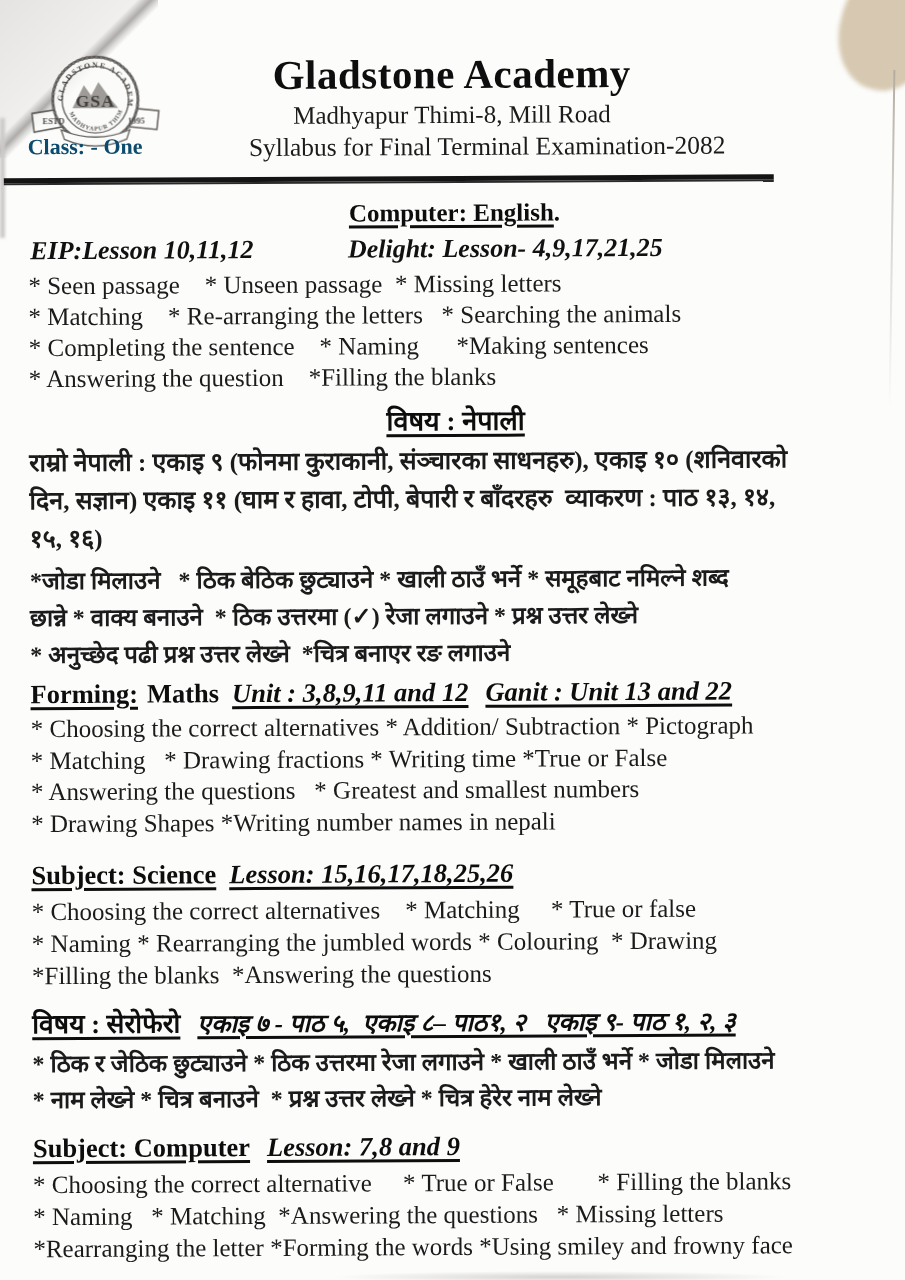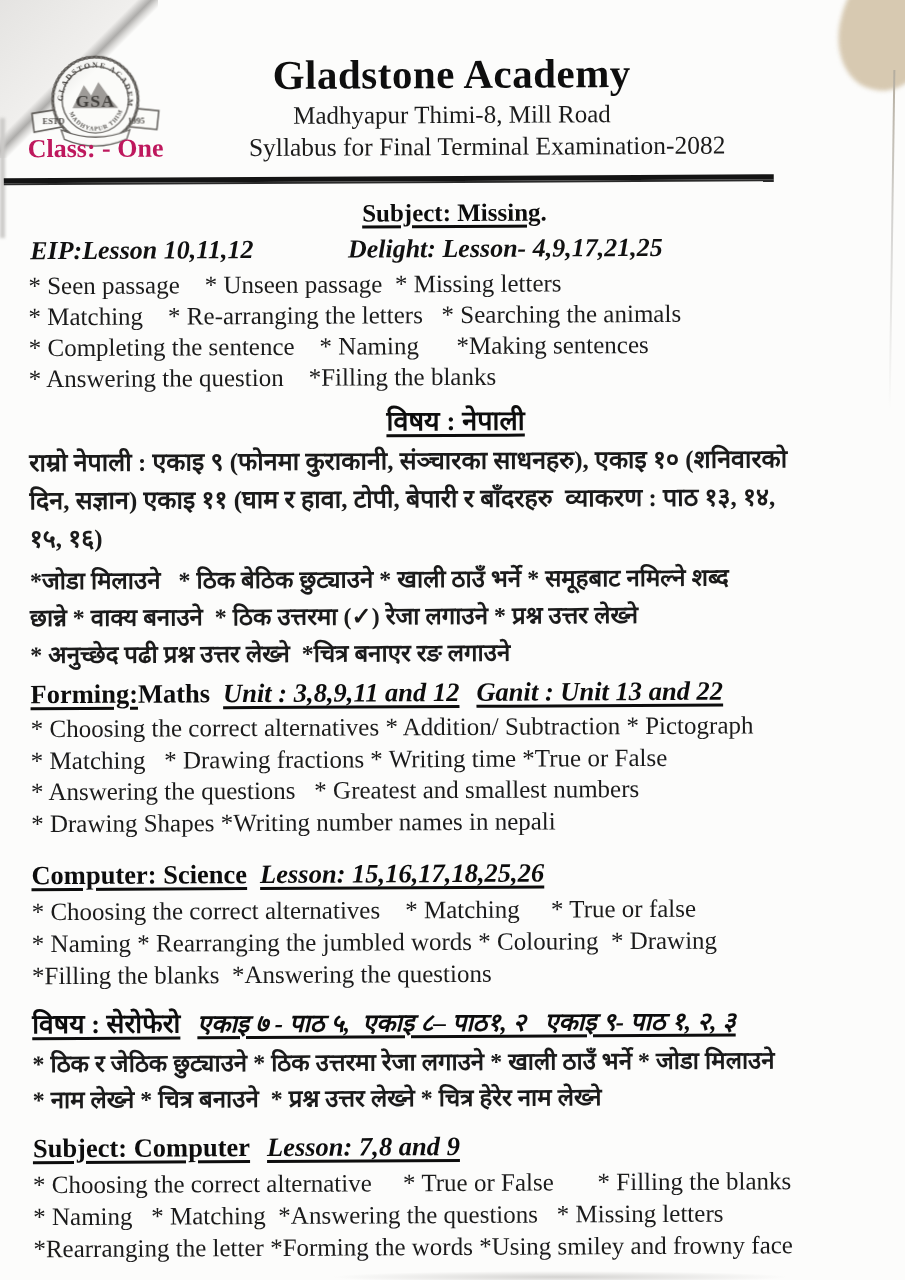--- a/index.html
+++ b/index.html
@@ -43,21 +43,21 @@
   }
 
   .logo {
     position:absolute; left:31px; top:50px; width:130px; height:104px;
     opacity:.9; filter:blur(0.35px);
   }
 
   .school-name { padding-top:50px; text-align:center; font-size:41px; font-weight:bold; letter-spacing:.5px; color:#0e0e0e; }
   .address     { text-align:center; font-size:25px; margin-top:3px; }
   .class-row   { position:relative; height:32px; margin-top:3px; }
-  .class-label { position:absolute; left:28px; top:0; font-size:26px; font-weight:bold; color:#be185d; }
+  .class-label { position:absolute; left:28px; top:0; font-size:22px; font-weight:bold; color:#0c4a6e; }
   .syllabus-title { text-align:center; font-size:25.5px; padding-left:70px; }
 
   .rule {
     margin-top:12px; margin-left:4px; width:770px; height:4px;
     border-top:5px solid #141414; border-bottom:2px solid #2a2a2a;
   }
 
   .sec { padding-left:28px; padding-right:24px; }
   .center { text-align:center; padding-right:0; }
 
@@ -73,21 +73,21 @@
   .eng-lines { margin-top:3px; }
 
   .dev { font-weight:bold; }
   .h-dev { margin-top:11px; font-size:27px; font-weight:bold; line-height:36px; color:#0d0d0d; }
   .dev-para  { margin-top:3px; }
   .dev-para .line  { font-size:25px; line-height:38px; font-weight:bold; }
   .dev-stars { margin-top:5px; }
   .dev-stars .line { font-size:24px; line-height:37px; font-weight:bold; }
 
   .h-row { font-size:26.5px; font-weight:bold; line-height:33px; color:#0d0d0d; }
-  .h-row .sp1 { }
+  .h-row .sp1 { margin-left:9px; }
   .h-row .sp2 { margin-left:13px; }
   .h-row .sp3 { margin-left:17px; }
   .h-units { white-space:pre-wrap; font-size:25px; }
   .maths-h    { margin-top:4px; }
   .maths-l    { margin-top:2px; }
   .maths-l .line { line-height:31.5px; }
   .science-h  { margin-top:20px; }
   .science-l  { margin-top:4px; }
   .science-l .line { line-height:32px; }
   .serofero-h { margin-top:16px; }
@@ -137,21 +137,21 @@
       <h1 class="school-name">Gladstone Academy</h1>
       <div class="address">Madhyapur Thimi-8, Mill Road</div>
       <div class="class-row">
         <span class="class-label">Class: - One</span>
         <div class="syllabus-title">Syllabus for Final Terminal Examination-2082</div>
       </div>
       <div class="rule"></div>
     </div>
 
     <div class="sec">
-      <h2 class="h-eng center"><span class="u">Subject: Missing</span><span>.</span></h2>
+      <h2 class="h-eng center"><span class="u">Computer: English</span><span>.</span></h2>
       <div class="books">
         <span class="b1">EIP:Lesson 10,11,12</span>
         <span class="b2">Delight: Lesson- 4,9,17,21,25</span>
       </div>
       <div class="eng-lines">
         <div class="line">* Seen passage    * Unseen passage  * Missing letters</div>
         <div class="line">* Matching    * Re-arranging the letters   * Searching the animals</div>
         <div class="line">* Completing the sentence    * Naming      *Making sentences</div>
         <div class="line">* Answering the question    *Filling the blanks</div>
       </div>
@@ -175,21 +175,21 @@
       <h2 class="h-row"><span class="u">Forming:</span><span class="sp1">Maths</span><span class="iu sp2">Unit : 3,8,9,11 and 12</span><span class="iu sp3">Ganit : Unit 13 and 22</span></h2>
       <div class="maths-l">
         <div class="line">* Choosing the correct alternatives * Addition/ Subtraction * Pictograph</div>
         <div class="line">* Matching   * Drawing fractions * Writing time *True or False</div>
         <div class="line">* Answering the questions   * Greatest and smallest numbers</div>
         <div class="line">* Drawing Shapes *Writing number names in nepali</div>
       </div>
     </div>
 
     <div class="sec science-h">
-      <h2 class="h-row"><span class="u">Computer: Science</span><span class="iu sp2">Lesson: 15,16,17,18,25,26</span></h2>
+      <h2 class="h-row"><span class="u">Subject: Science</span><span class="iu sp2">Lesson: 15,16,17,18,25,26</span></h2>
       <div class="science-l">
         <div class="line">* Choosing the correct alternatives    * Matching     * True or false</div>
         <div class="line">* Naming * Rearranging the jumbled words * Colouring  * Drawing</div>
         <div class="line">*Filling the blanks  *Answering the questions</div>
       </div>
     </div>
 
     <div class="sec serofero-h">
       <h2 class="h-row dev"><span class="u">विषय : सेरोफेरो</span><span class="iu sp3 h-units">एकाइ ७ - पाठ ५,  एकाइ ८– पाठ१, २   एकाइ ९- पाठ १, २, ३</span></h2>
       <div class="serofero-l">

